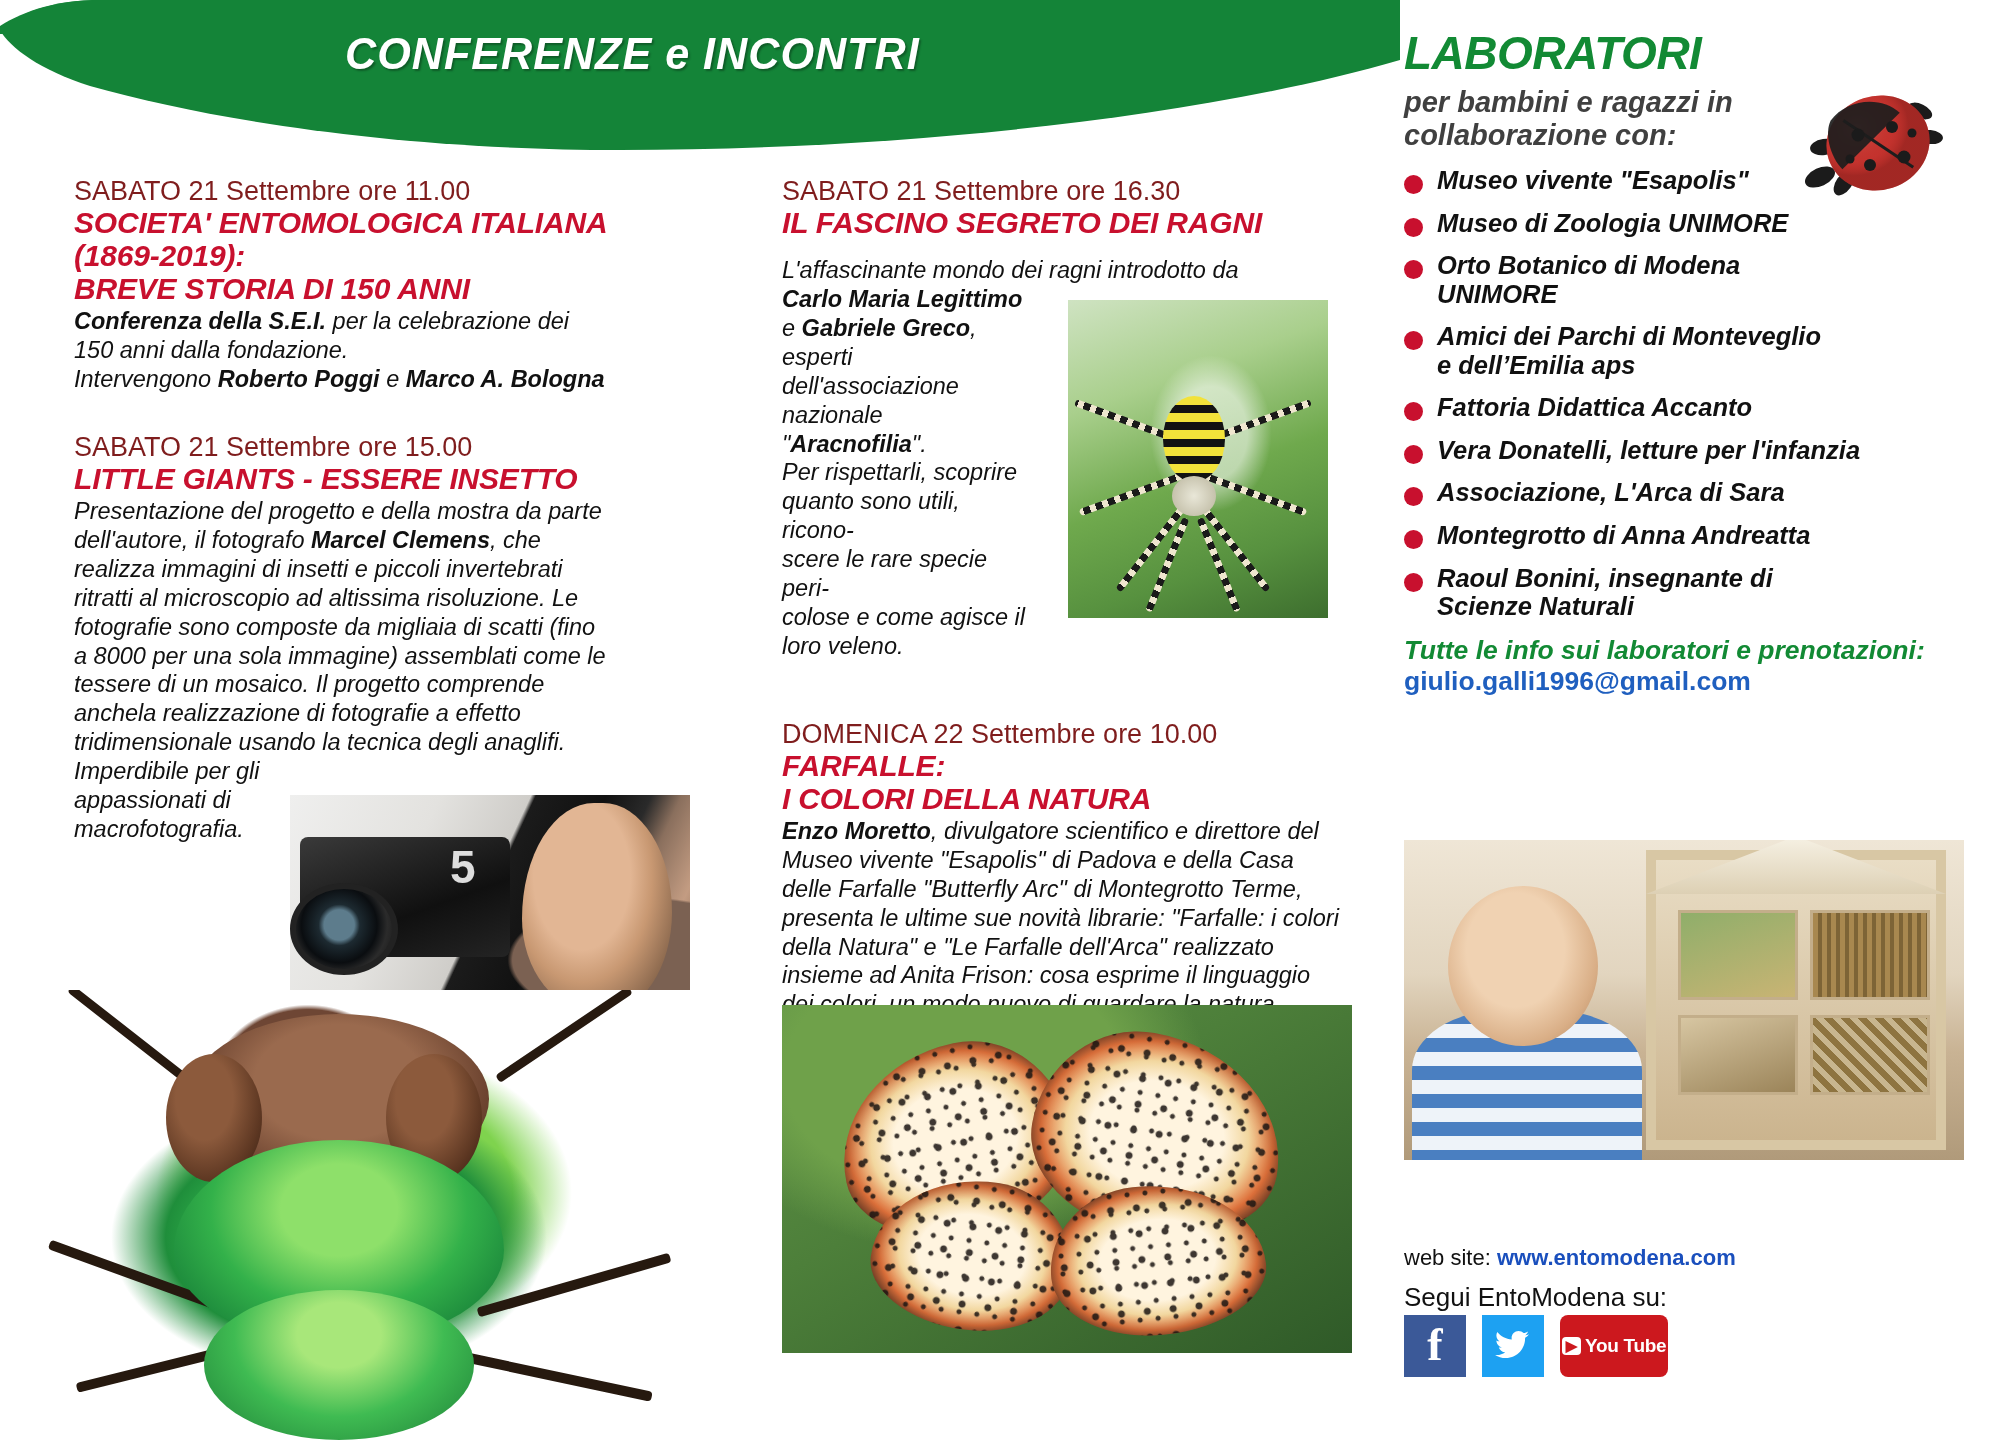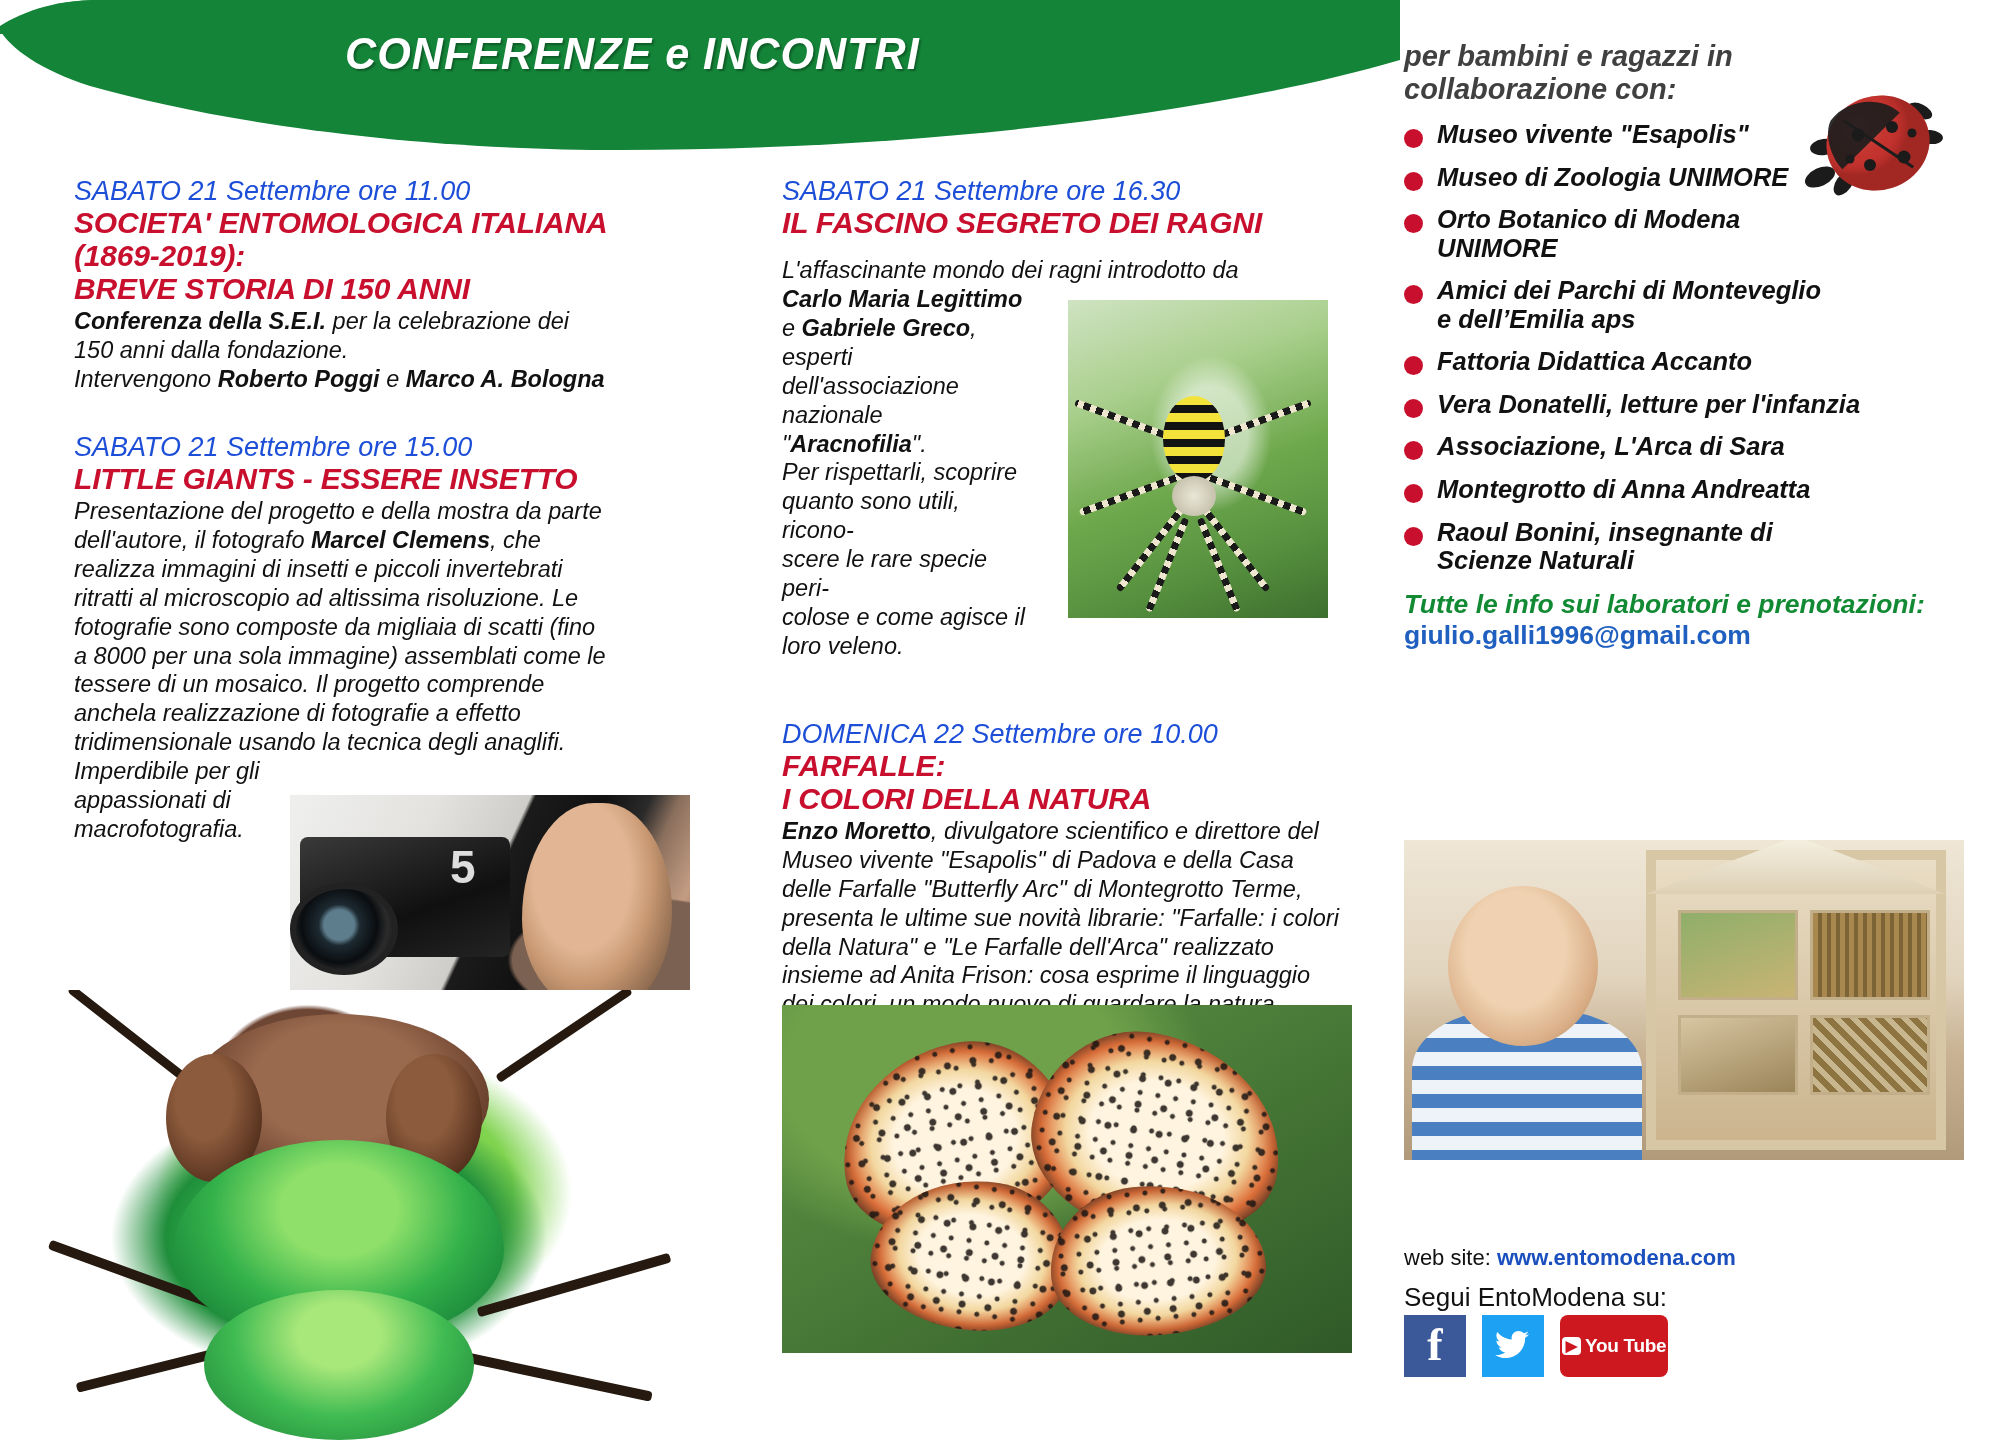--- a/index.html
+++ b/index.html
@@ -30,23 +30,22 @@
     white-space: nowrap;
     text-shadow: 2px 2px 2px rgba(0,0,0,.30);
     font-stretch: condensed;
     transform: scaleX(0.96);
     transform-origin: left center;
   }
 
   
   .when {
     font-size: 27px;
-    font-style: italic;
     font-weight: 500;
-    color: #1d4ed8;
+    color: #7f1d1d;
     line-height: 1.12;
     white-space: nowrap;
   }
   .title-red {
     font-size: 30px;
     font-weight: bold;
     font-style: italic;
     color: #c8102e;
     line-height: 1.1;
     letter-spacing: -0.2px;
@@ -379,20 +378,21 @@
       </div>
     <div class="bf-wing" style="left:90px;  top:175px; width:200px; height:150px; transform:rotate(8deg);">
         <div class="bf-dots"></div>
       </div>
     <div class="bf-wing" style="left:268px; top:180px; width:215px; height:150px; transform:rotate(-6deg) scaleX(-1);">
         <div class="bf-dots"></div>
       </div>
   </div>
 
   <div class="col-right">
+    <div class="lab-title">LABORATORI</div>
     <div class="lab-sub">
       <div>per bambini e ragazzi in</div>
       <div>collaborazione con:</div>
     </div>
 
     <div class="lab-list">
       <div class="lab-item">
           <span class="bullet"></span>
           <span class="lab-item-text" style="white-space:pre-line">Museo vivente "Esapolis"</span>
         </div>

